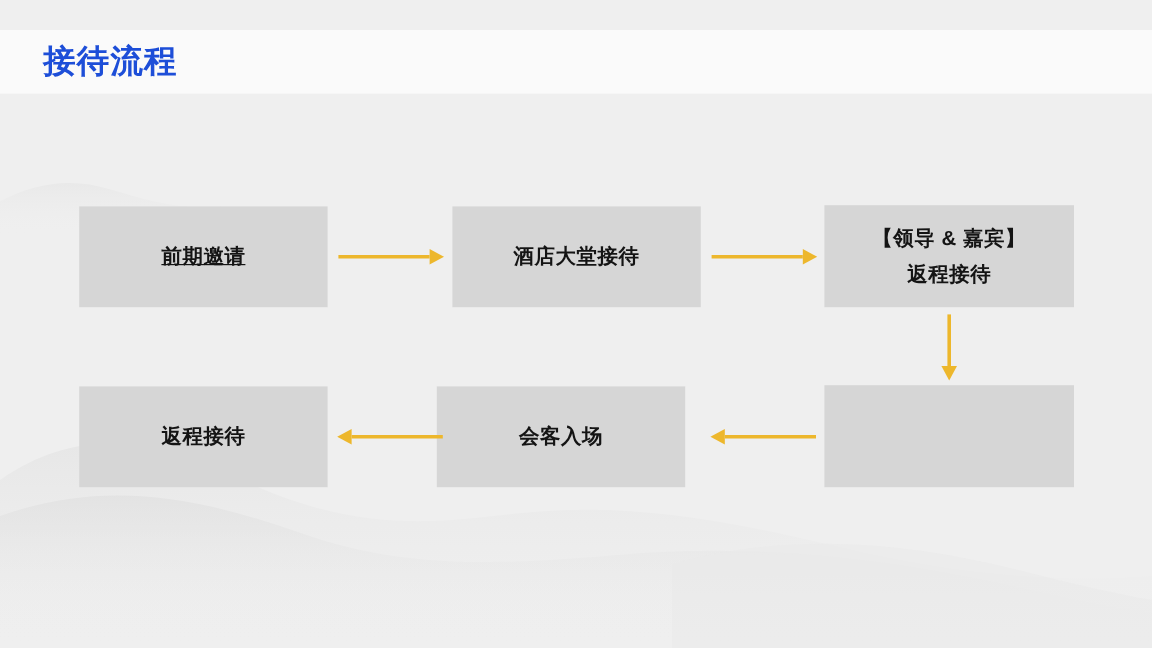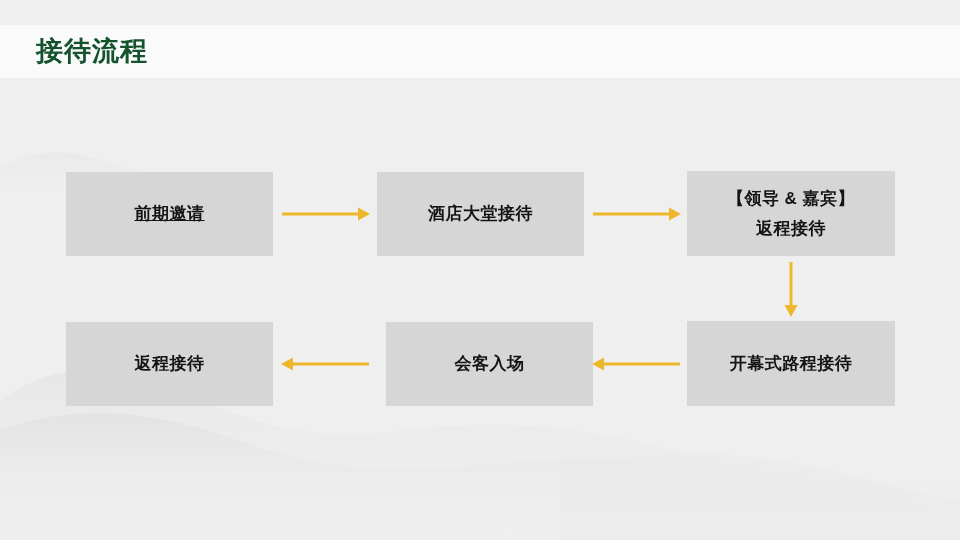--- a/index.html
+++ b/index.html
@@ -41,21 +41,21 @@
     height: 53px;
     background: #fafafa;
     z-index: 1;
   }
   .page-title {
     position: absolute;
     left: 36px;
     top: 30px;
     font-size: 27px;
     font-weight: bold;
-    color: #14532d;
+    color: #1d4ed8;
     letter-spacing: 1px;
     line-height: 42px;
     z-index: 2;
     white-space: nowrap;
   }
 
   
   .flow {
     position: absolute;
     inset: 0;
@@ -78,21 +78,21 @@
     padding: 4px 8px;
   }
   .node .node-line { display: block; white-space: nowrap; }
 
   
   #node-1 { left: 66px;  top: 172px; width: 207px; height: 84px; text-decoration: underline; }
   #node-2 { left: 377px; top: 172px; width: 207px; height: 84px; }
   #node-3 { left: 687px; top: 171px; width: 208px; height: 85px; }
   
   #node-4 { left: 687px; top: 321px; width: 208px; height: 85px; }
-  #node-5 { left: 386px; top: 322px; width: 207px; height: 84px; }
+  #node-5 { left: 364px; top: 322px; width: 207px; height: 84px; }
   #node-6 { left: 66px;  top: 322px; width: 207px; height: 84px; }
 
   
   .arrow-svg {
     position: absolute;
     overflow: visible;
   }
   #arrow-1 { left: 282px; top: 200px; width: 88px;  height: 28px; }
   #arrow-2 { left: 593px; top: 200px; width: 88px;  height: 28px; }
   #arrow-3 { left: 777px; top: 262px; width: 28px;  height: 55px; }
@@ -150,21 +150,20 @@
 
     <div class="node" id="node-3">
       <div>
         <span class="node-line">【领导 &amp; 嘉宾】</span>
         <span class="node-line">返程接待</span>
       </div>
     </div>
 
     <div class="node" id="node-4">
       <div>
-        <span class="node-line">开幕式路程接待</span>
       </div>
     </div>
 
     <div class="node" id="node-5">
       <div>
         <span class="node-line">会客入场</span>
       </div>
     </div>
 
     <div class="node" id="node-6">

